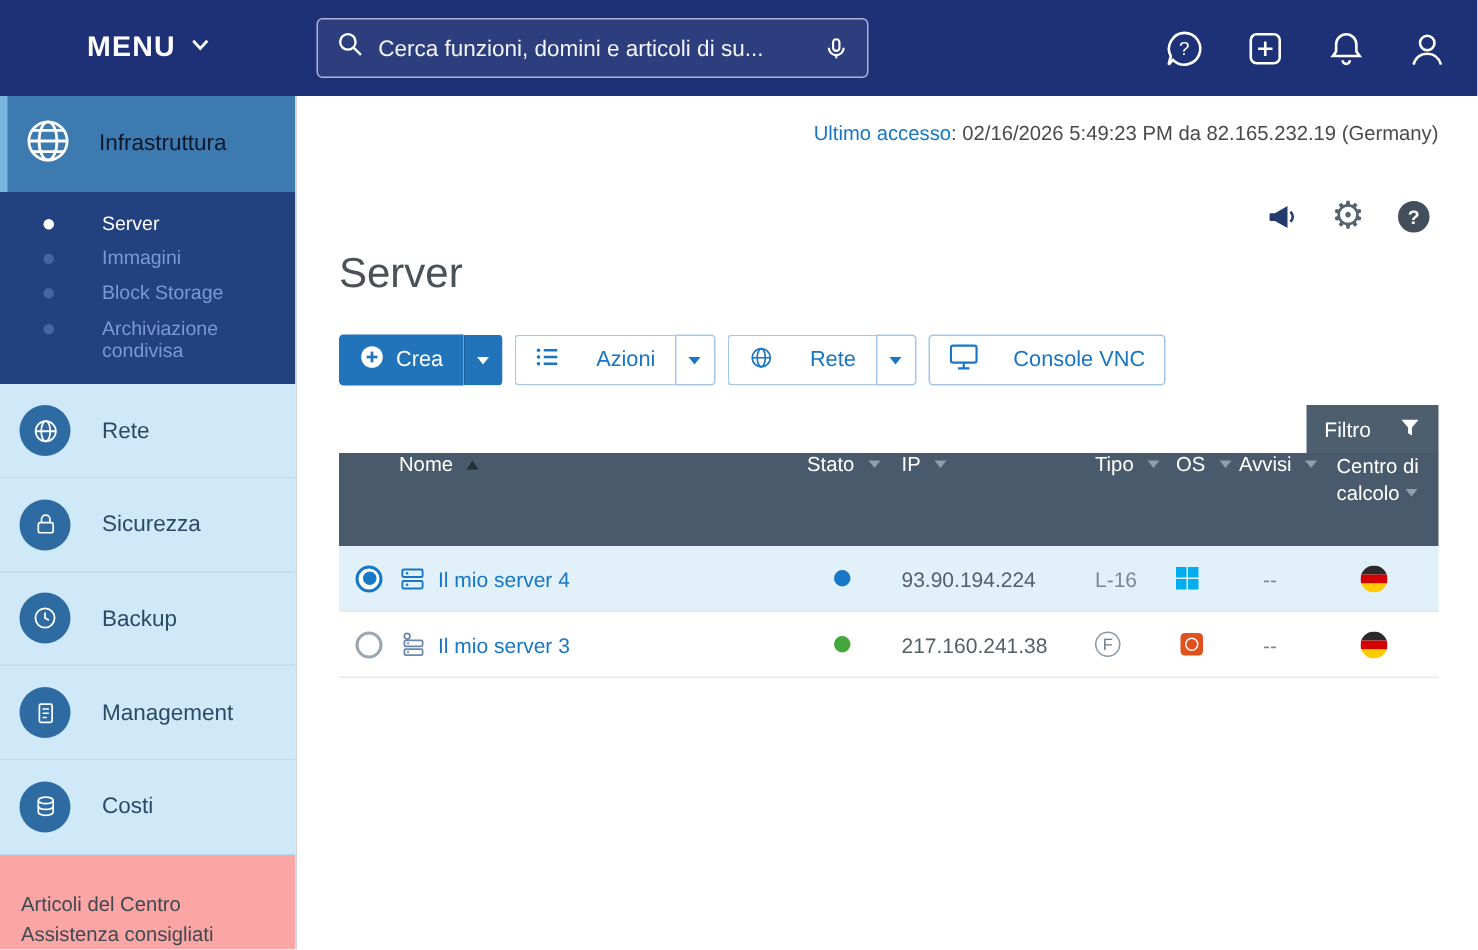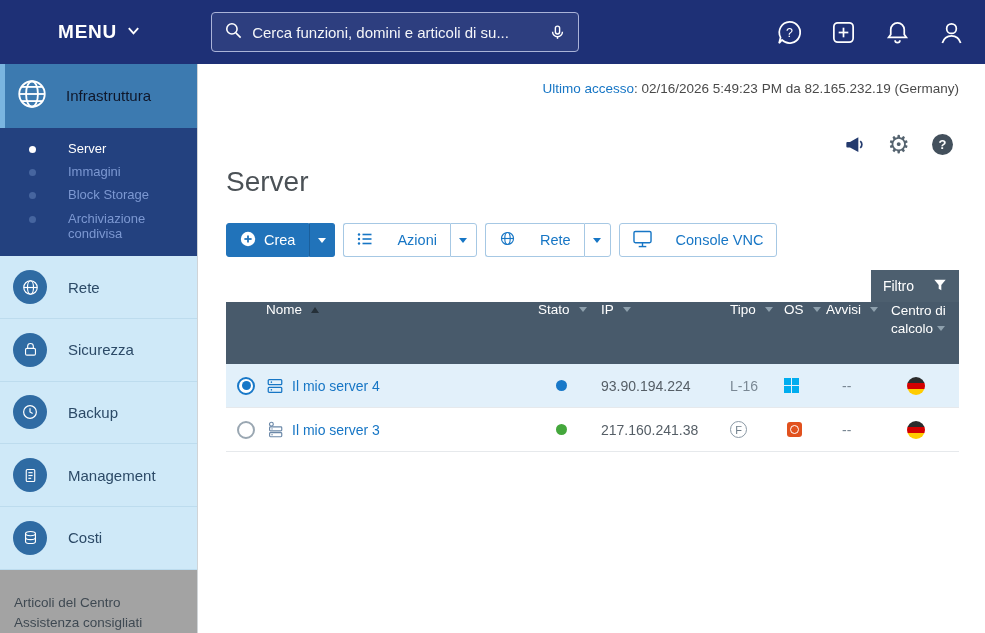--- a/index.html
+++ b/index.html
@@ -22,21 +22,21 @@
   
   .sidebar{width:197px;background:#fafbfc;display:flex;flex-direction:column;flex:none}
   .side-main{height:66px;background:#3c7ab0;border-left:5px solid #7ab5e0;display:flex;align-items:center;gap:17px;padding-left:10px;color:#0f172a;font-size:15px;cursor:pointer}
   .side-sub{background:#23417f;padding:9px 0 11px}
   .sub-item{position:relative;padding:4px 10px 4px 68px;font-size:13px;color:#7c98d2;line-height:1.18;cursor:pointer}
   .sub-item .dot{position:absolute;left:29px;top:9px;width:7px;height:7px;border-radius:50%;background:#46659f}
   .sub-item.active{color:#fff}
   .sub-item.active .dot{background:#fff}
   .side-item{height:65px;background:#cfe9f8;border-bottom:1px solid #bddcee;display:flex;align-items:center;gap:21px;padding-left:13px;font-size:15px;color:#2c4a67;cursor:pointer}
   .icon-circle{width:34px;height:34px;border-radius:50%;background:#2f6ba3;display:flex;align-items:center;justify-content:center;flex:none}
-  .side-footer{flex:1;padding:23px 14px 0;font-size:13.5px;color:#3f4952;line-height:1.5;background:#a3a3a3}
+  .side-footer{flex:1;padding:23px 14px 0;font-size:13.5px;color:#3f4952;line-height:1.5;background:#fca5a5}
 
   
   .content{flex:1;border-left:1px solid #d0d4d7;background:#fff;padding:0 26px 0 28px;min-width:0}
   .last-access{margin-top:17px;text-align:right;font-size:13.5px;color:#4a4a4a}
   .last-access a{color:#1776c5;text-decoration:none;cursor:pointer}
   .quick-icons{margin-top:36px;display:flex;justify-content:flex-end;align-items:center;gap:22px;padding-right:6px}
   .gear-glyph{font-size:25px;color:#55636f;line-height:1;cursor:pointer}
   .q-circle{width:21px;height:21px;border-radius:50%;background:#43505c;color:#fff;font-size:13px;font-weight:700;display:flex;align-items:center;justify-content:center;cursor:pointer}
   .page-title{margin-top:9px;font-size:28px;font-weight:400;color:#4b5156}
 

